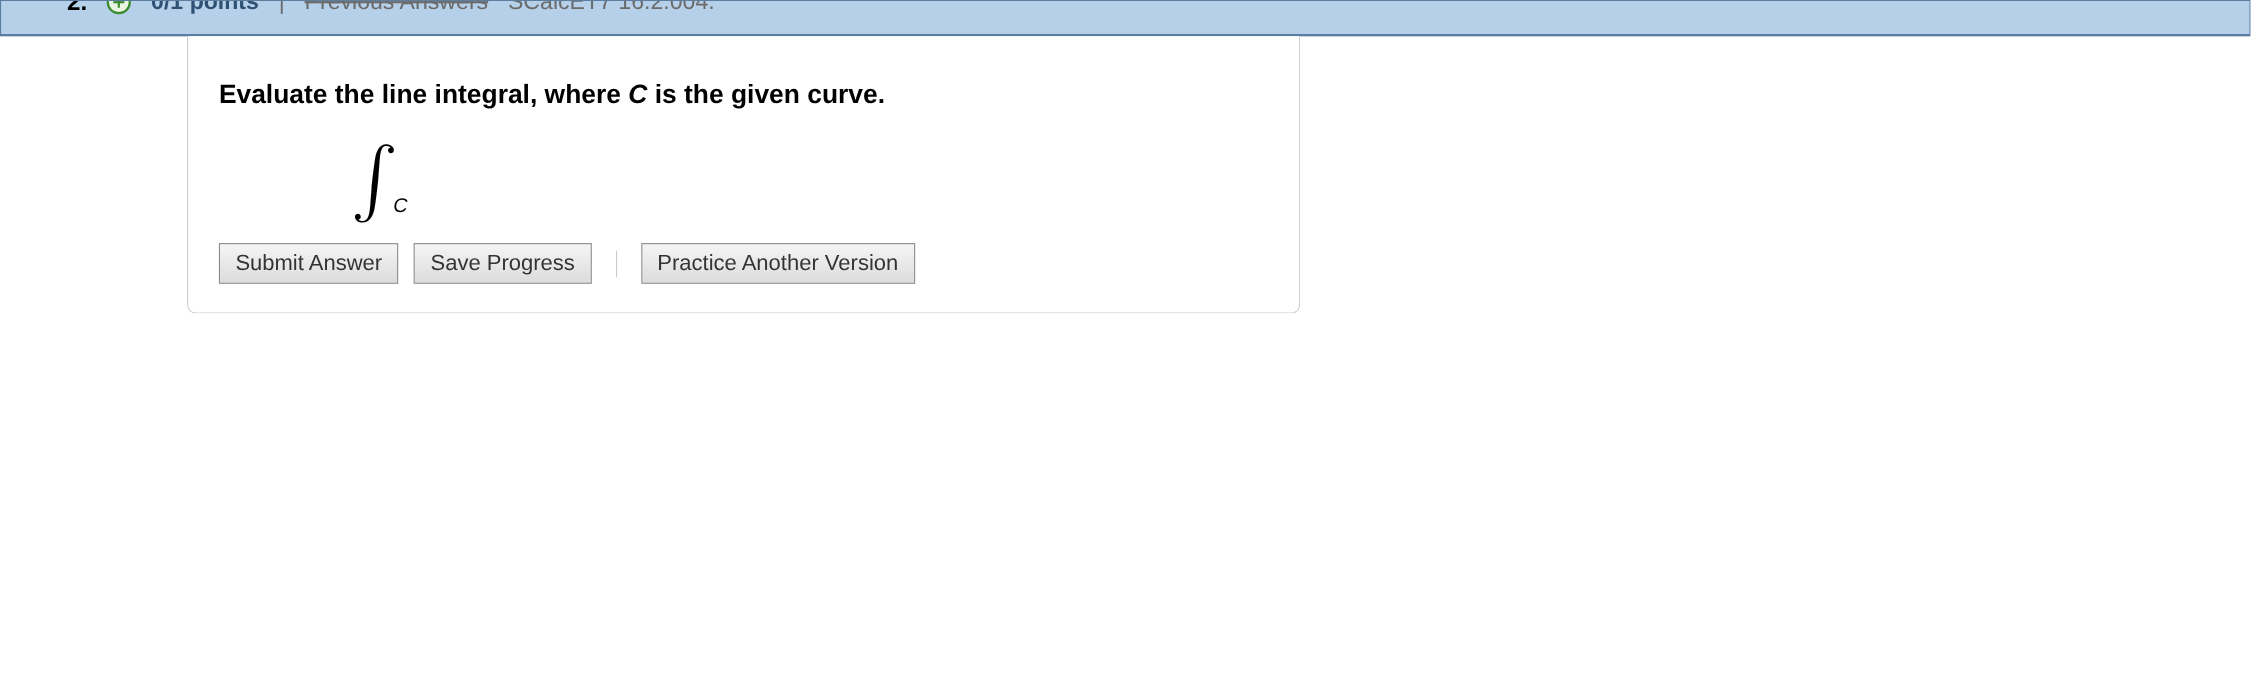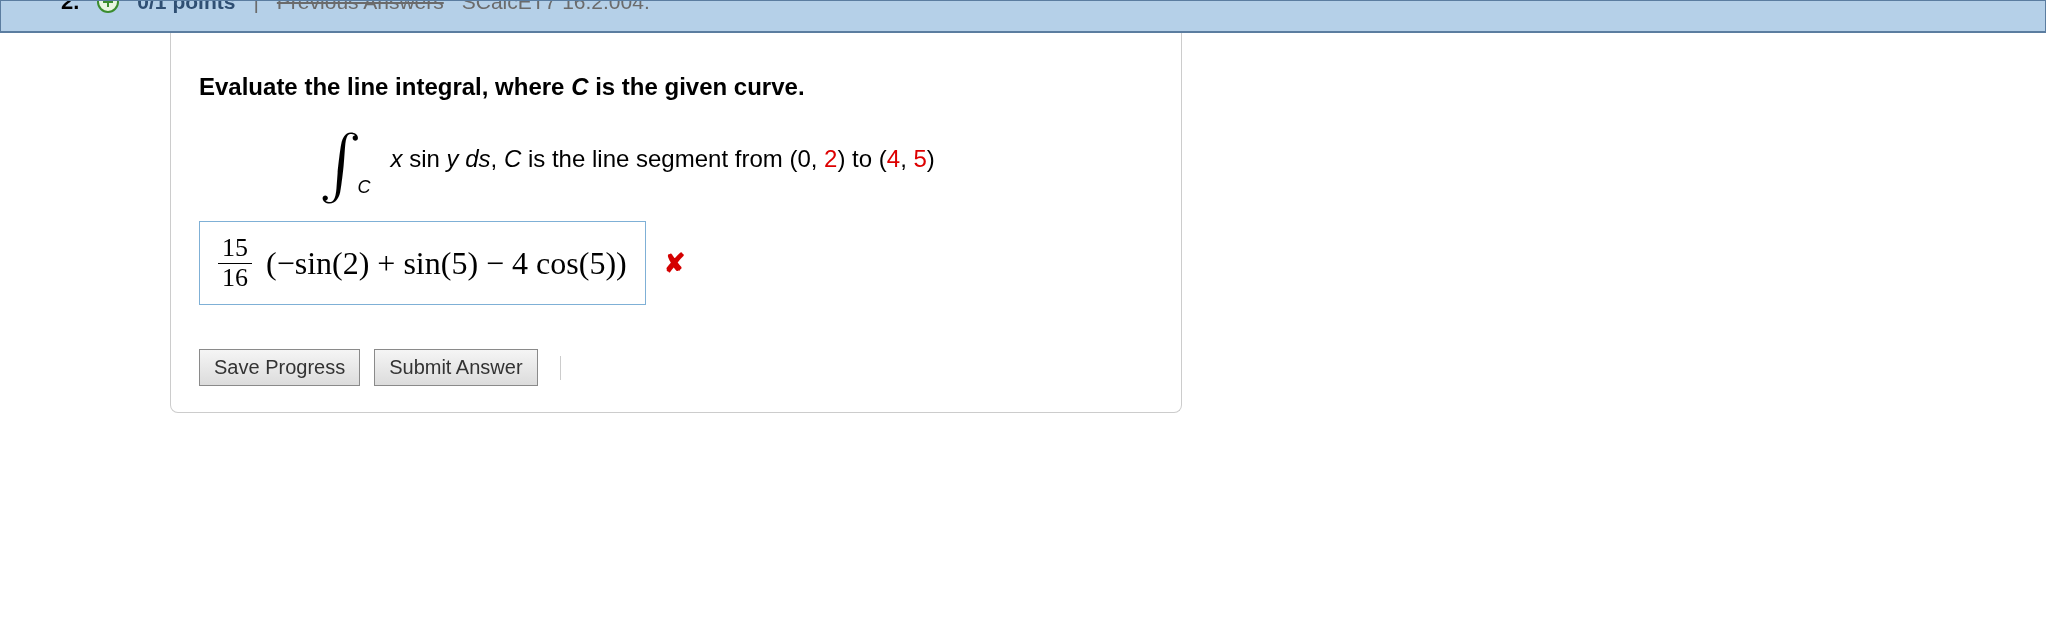--- a/index.html
+++ b/index.html
@@ -220,39 +220,26 @@
   <div class="qbody">
     <div class="qcontent">
 
       <div class="prompt">
         <span>Evaluate the line integral, where </span><span class="ital">C</span><span> is the given curve.</span>
       </div>
 
       <div class="integral-row">
         <span class="int-symbol">∫</span>
         <span class="int-sub">C</span>
-        <span class="integrand">
-          <span class="var">x</span><span> sin </span><span class="var">y</span><span class="var"> ds</span><span>,</span>
-          <span class="var">C </span><span> is the line segment from (0, </span><span class="red">2</span><span>) to (</span><span class="red">4</span><span>, </span><span class="red">5</span><span>)</span>
-        </span>
       </div>
 
-      <div class="answer-row">
-        <div class="answer-box">
-          <span class="frac">
-            <span class="num">15</span>
-            <span class="den">16</span>
-          </span>
-          <span>(−sin(2) + sin(5) − 4 cos(5))</span>
-        </div>
-        <span class="cross-mark">✘</span>
-      </div>
 
     </div>
 
     <div class="action-row">
+      <button class="gray-btn">Submit Answer</button>
       <button class="gray-btn">Save Progress</button>
-      <button class="gray-btn">Submit Answer</button>
       <span class="sep-vert"></span>
+      <button class="gray-btn">Practice Another Version</button>
     </div>
   </div>
 
 </div>
 
 </body></html>

